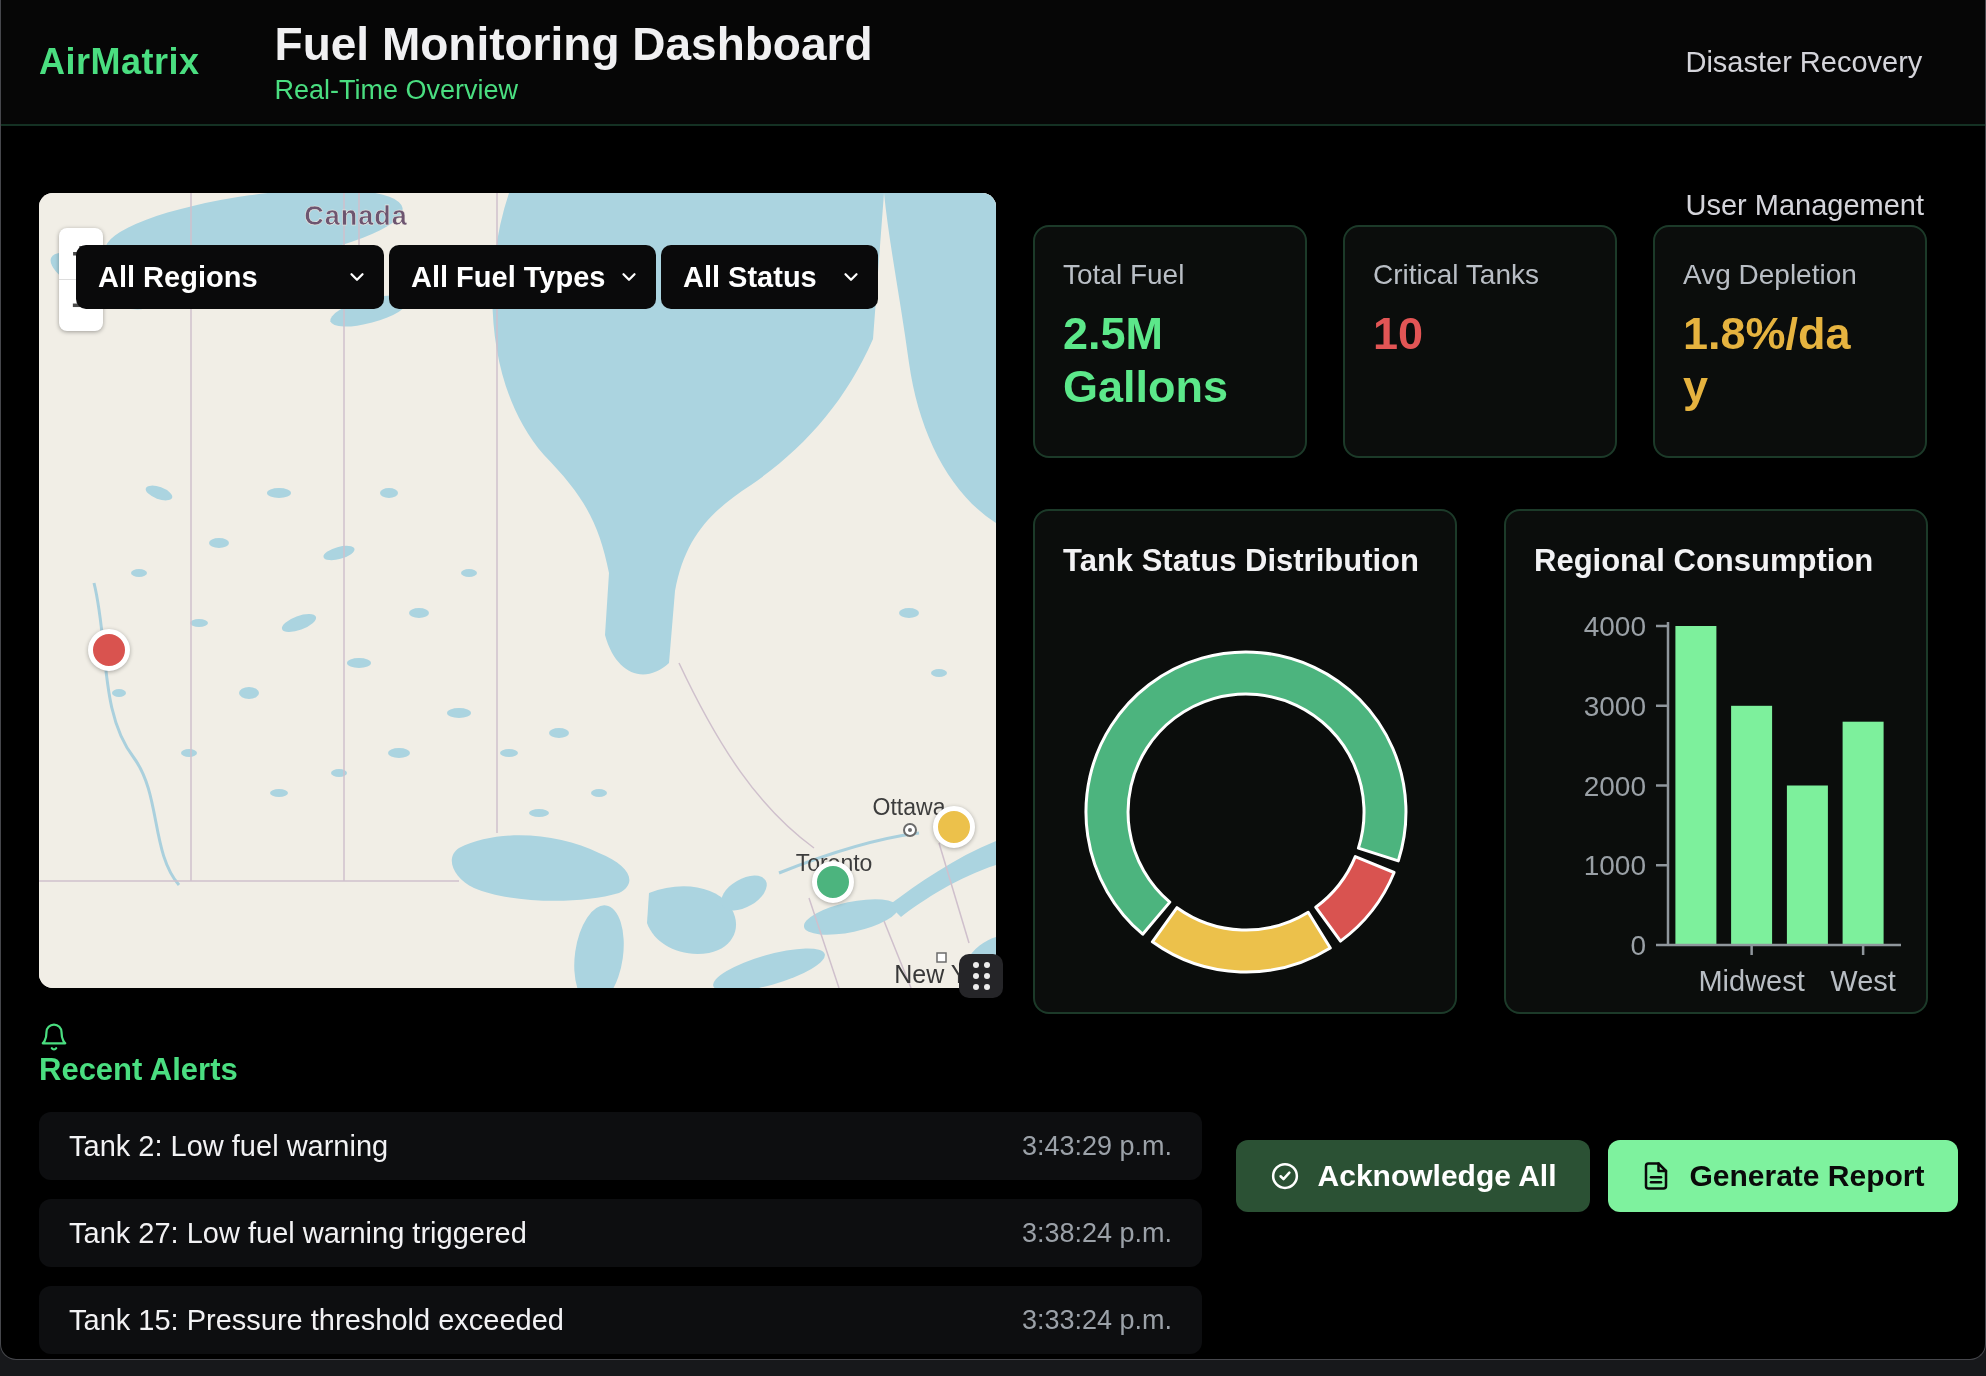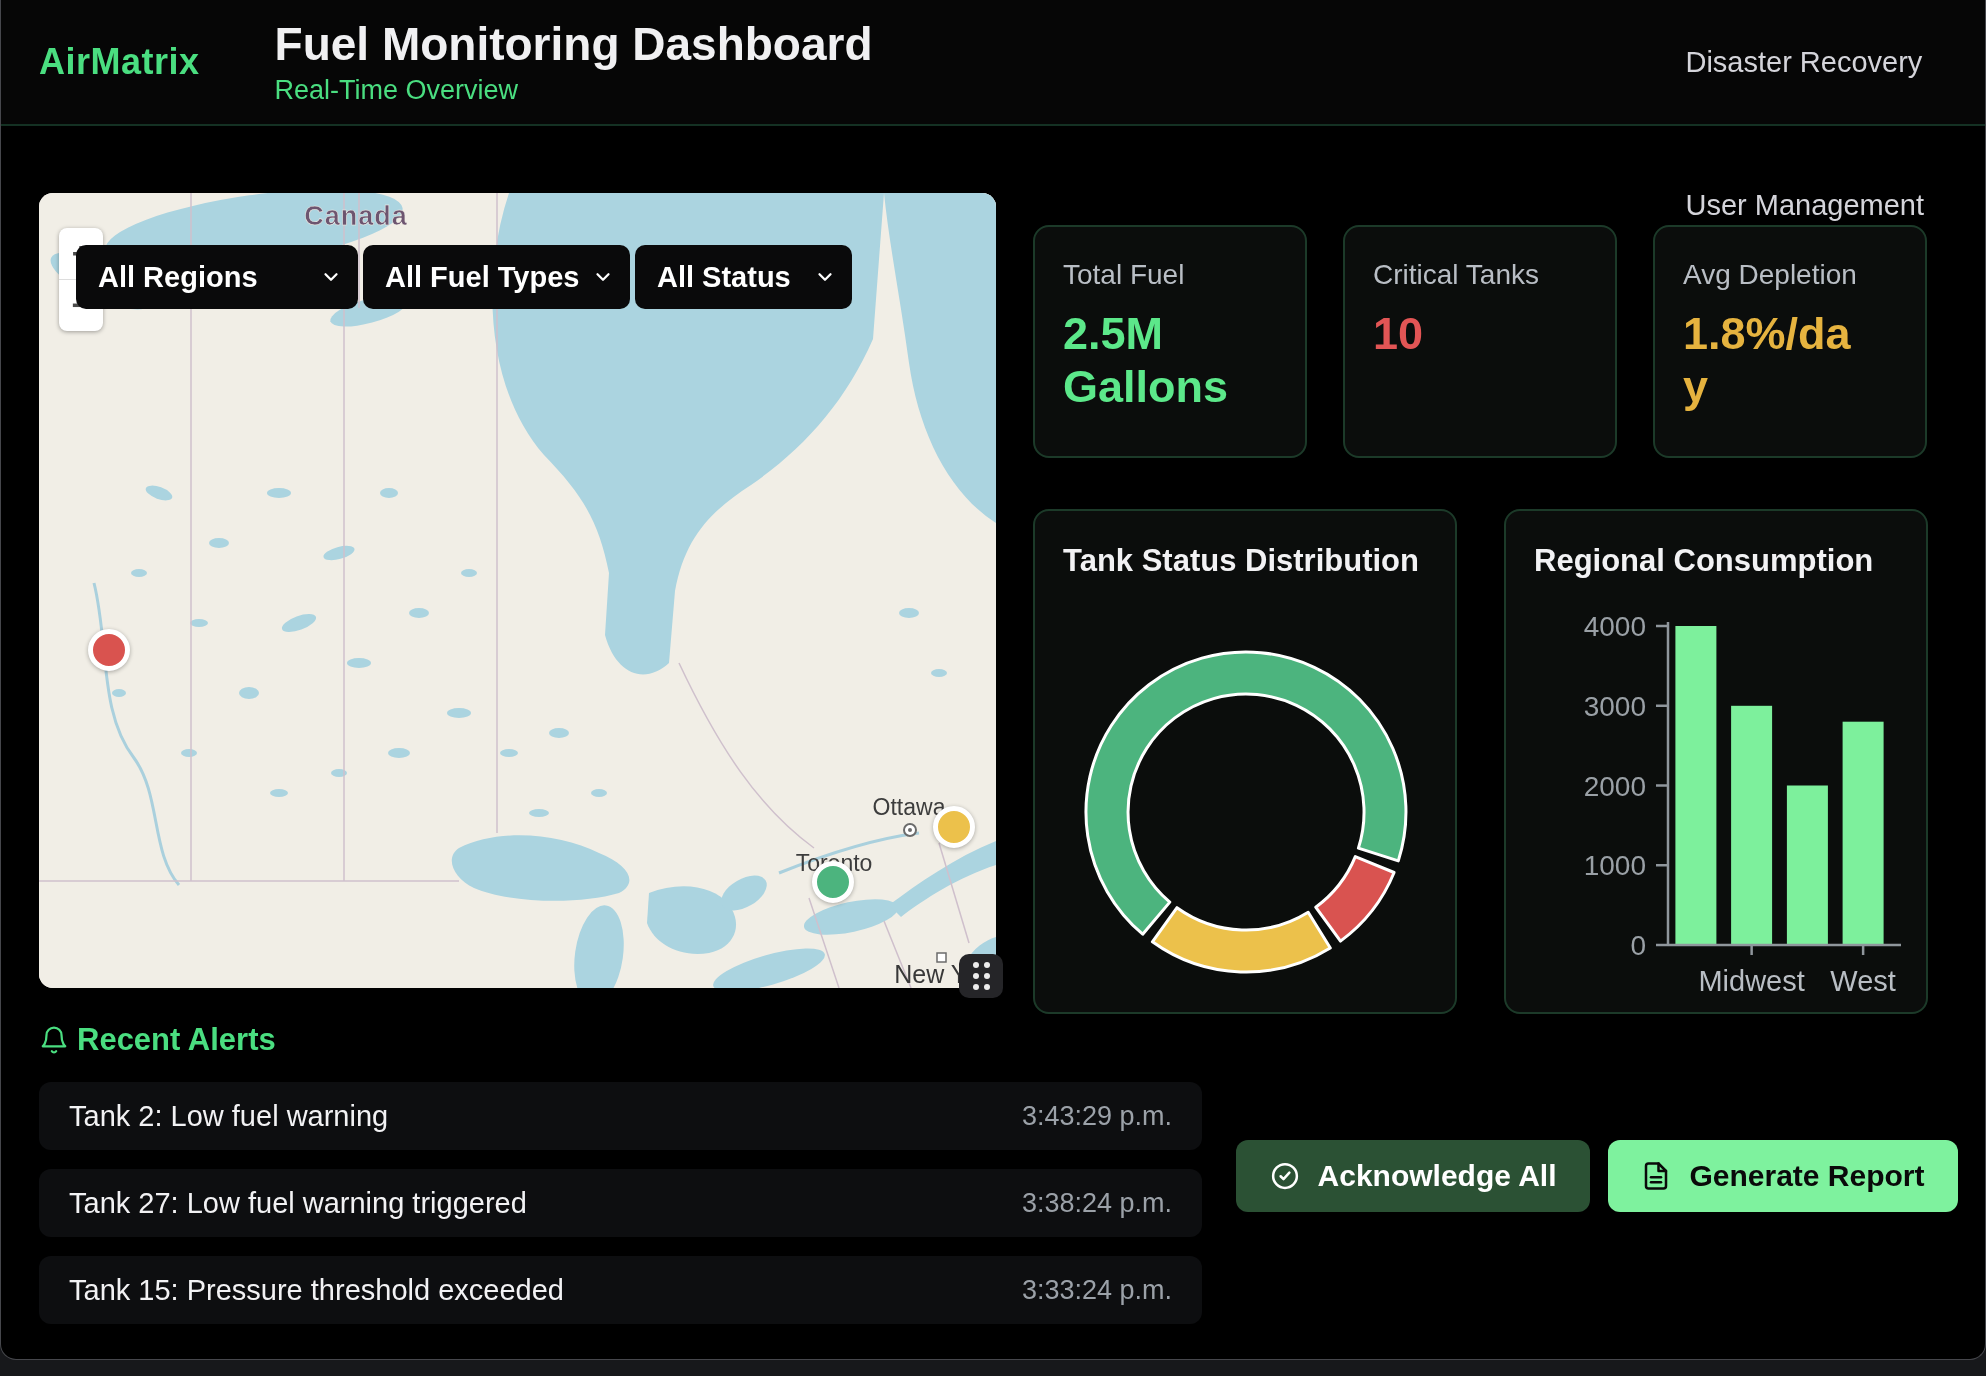--- a/index.html
+++ b/index.html
@@ -30,42 +30,42 @@
   .map-surface{position:absolute;inset:0;border-radius:14px;overflow:hidden;background:#f1eee6;}
   .zoom-ctrl{position:absolute;left:20px;top:35px;width:44px;background:#fff;border-radius:8px;
     box-shadow:0 1px 4px rgba(0,0,0,.35);z-index:1;overflow:hidden;}
   .zbtn{height:51px;display:flex;align-items:center;justify-content:center;
     font-size:32px;font-weight:bold;color:#4a4a4a;cursor:pointer;}
   .zbtn + .zbtn{border-top:1px solid #ddd;}
   .filters{position:absolute;left:37px;top:52px;display:flex;gap:5px;z-index:3;}
   .filter{height:64px;background:#0a0a0b;border-radius:10px;color:#fff;display:flex;
     align-items:center;justify-content:space-between;padding:0 16px 0 22px;
     font-size:29px;font-weight:600;box-sizing:border-box;cursor:pointer;}
-  .f1{width:282px}.f2{width:267px}.f3{width:217px}
+  .f1{width:308px}.f2{width:267px}.f3{width:217px}
   .marker{position:absolute;width:32px;height:32px;border:5px solid #fff;border-radius:50%;
     transform:translate(-50%,-50%);box-shadow:0 1px 4px rgba(0,0,0,.3);z-index:2;}
   .resize-handle{position:absolute;right:-7px;bottom:-10px;width:44px;height:44px;background:#252528;
     border-radius:10px;z-index:4;display:grid;grid-template-columns:repeat(2,6px);
     grid-template-rows:repeat(3,6px);gap:5px;place-content:center;cursor:nwse-resize;}
   .resize-handle i{width:6px;height:6px;border-radius:50%;background:#ececec;}
   
   .right-col{position:absolute;left:1032px;top:225px;width:895px;}
   .stats-row{display:flex;gap:36px;}
   .stat-card{width:274px;height:233px;background:#0b0d0c;border:2px solid #1c3a29;border-radius:16px;
     box-sizing:border-box;padding:32px 28px;}
   .stat-label{font-size:28px;color:#b9bec5;margin-bottom:16px;}
   .stat-value{font-size:45px;font-weight:bold;line-height:1.18;word-break:break-word;max-width:190px;}
   .charts-row{display:flex;gap:47px;margin-top:51px;}
   .chart-panel{position:relative;width:424px;height:505px;background:#0b0d0c;border:2px solid #1c3a29;
     border-radius:16px;box-sizing:border-box;padding:32px 28px;overflow:hidden;}
   .chart-title{font-size:31px;font-weight:bold;color:#f2f2f4;position:relative;z-index:1;}
   .chart-svg{position:absolute;left:0;top:0;}
   
   .alerts{position:absolute;left:38px;top:1022px;width:1163px;}
-  .alerts-header{display:flex;align-items:center;gap:8px;margin-bottom:24px;}
+  .alerts-header{display:flex;align-items:flex-start;gap:0;margin-bottom:24px;flex-direction:column;}
   .alerts-title{font-size:31px;font-weight:bold;color:#4ade80;}
   .alert-row{height:68px;background:#0d0e10;border-radius:12px;margin-bottom:19px;display:flex;
     align-items:center;justify-content:space-between;padding:0 30px;cursor:pointer;}
   .alert-msg{font-size:29px;color:#f2f2f4;}
   .alert-time{font-size:27px;color:#9ba1a8;}
   
   .actions{position:absolute;left:1235px;top:1140px;display:flex;gap:18px;}
   .btn{height:72px;border:none;border-radius:12px;display:flex;align-items:center;justify-content:center;
     gap:18px;font-family:inherit;font-size:30px;font-weight:bold;cursor:pointer;}
   .btn-ack{width:354px;background:#2b5134;color:#fff;}

